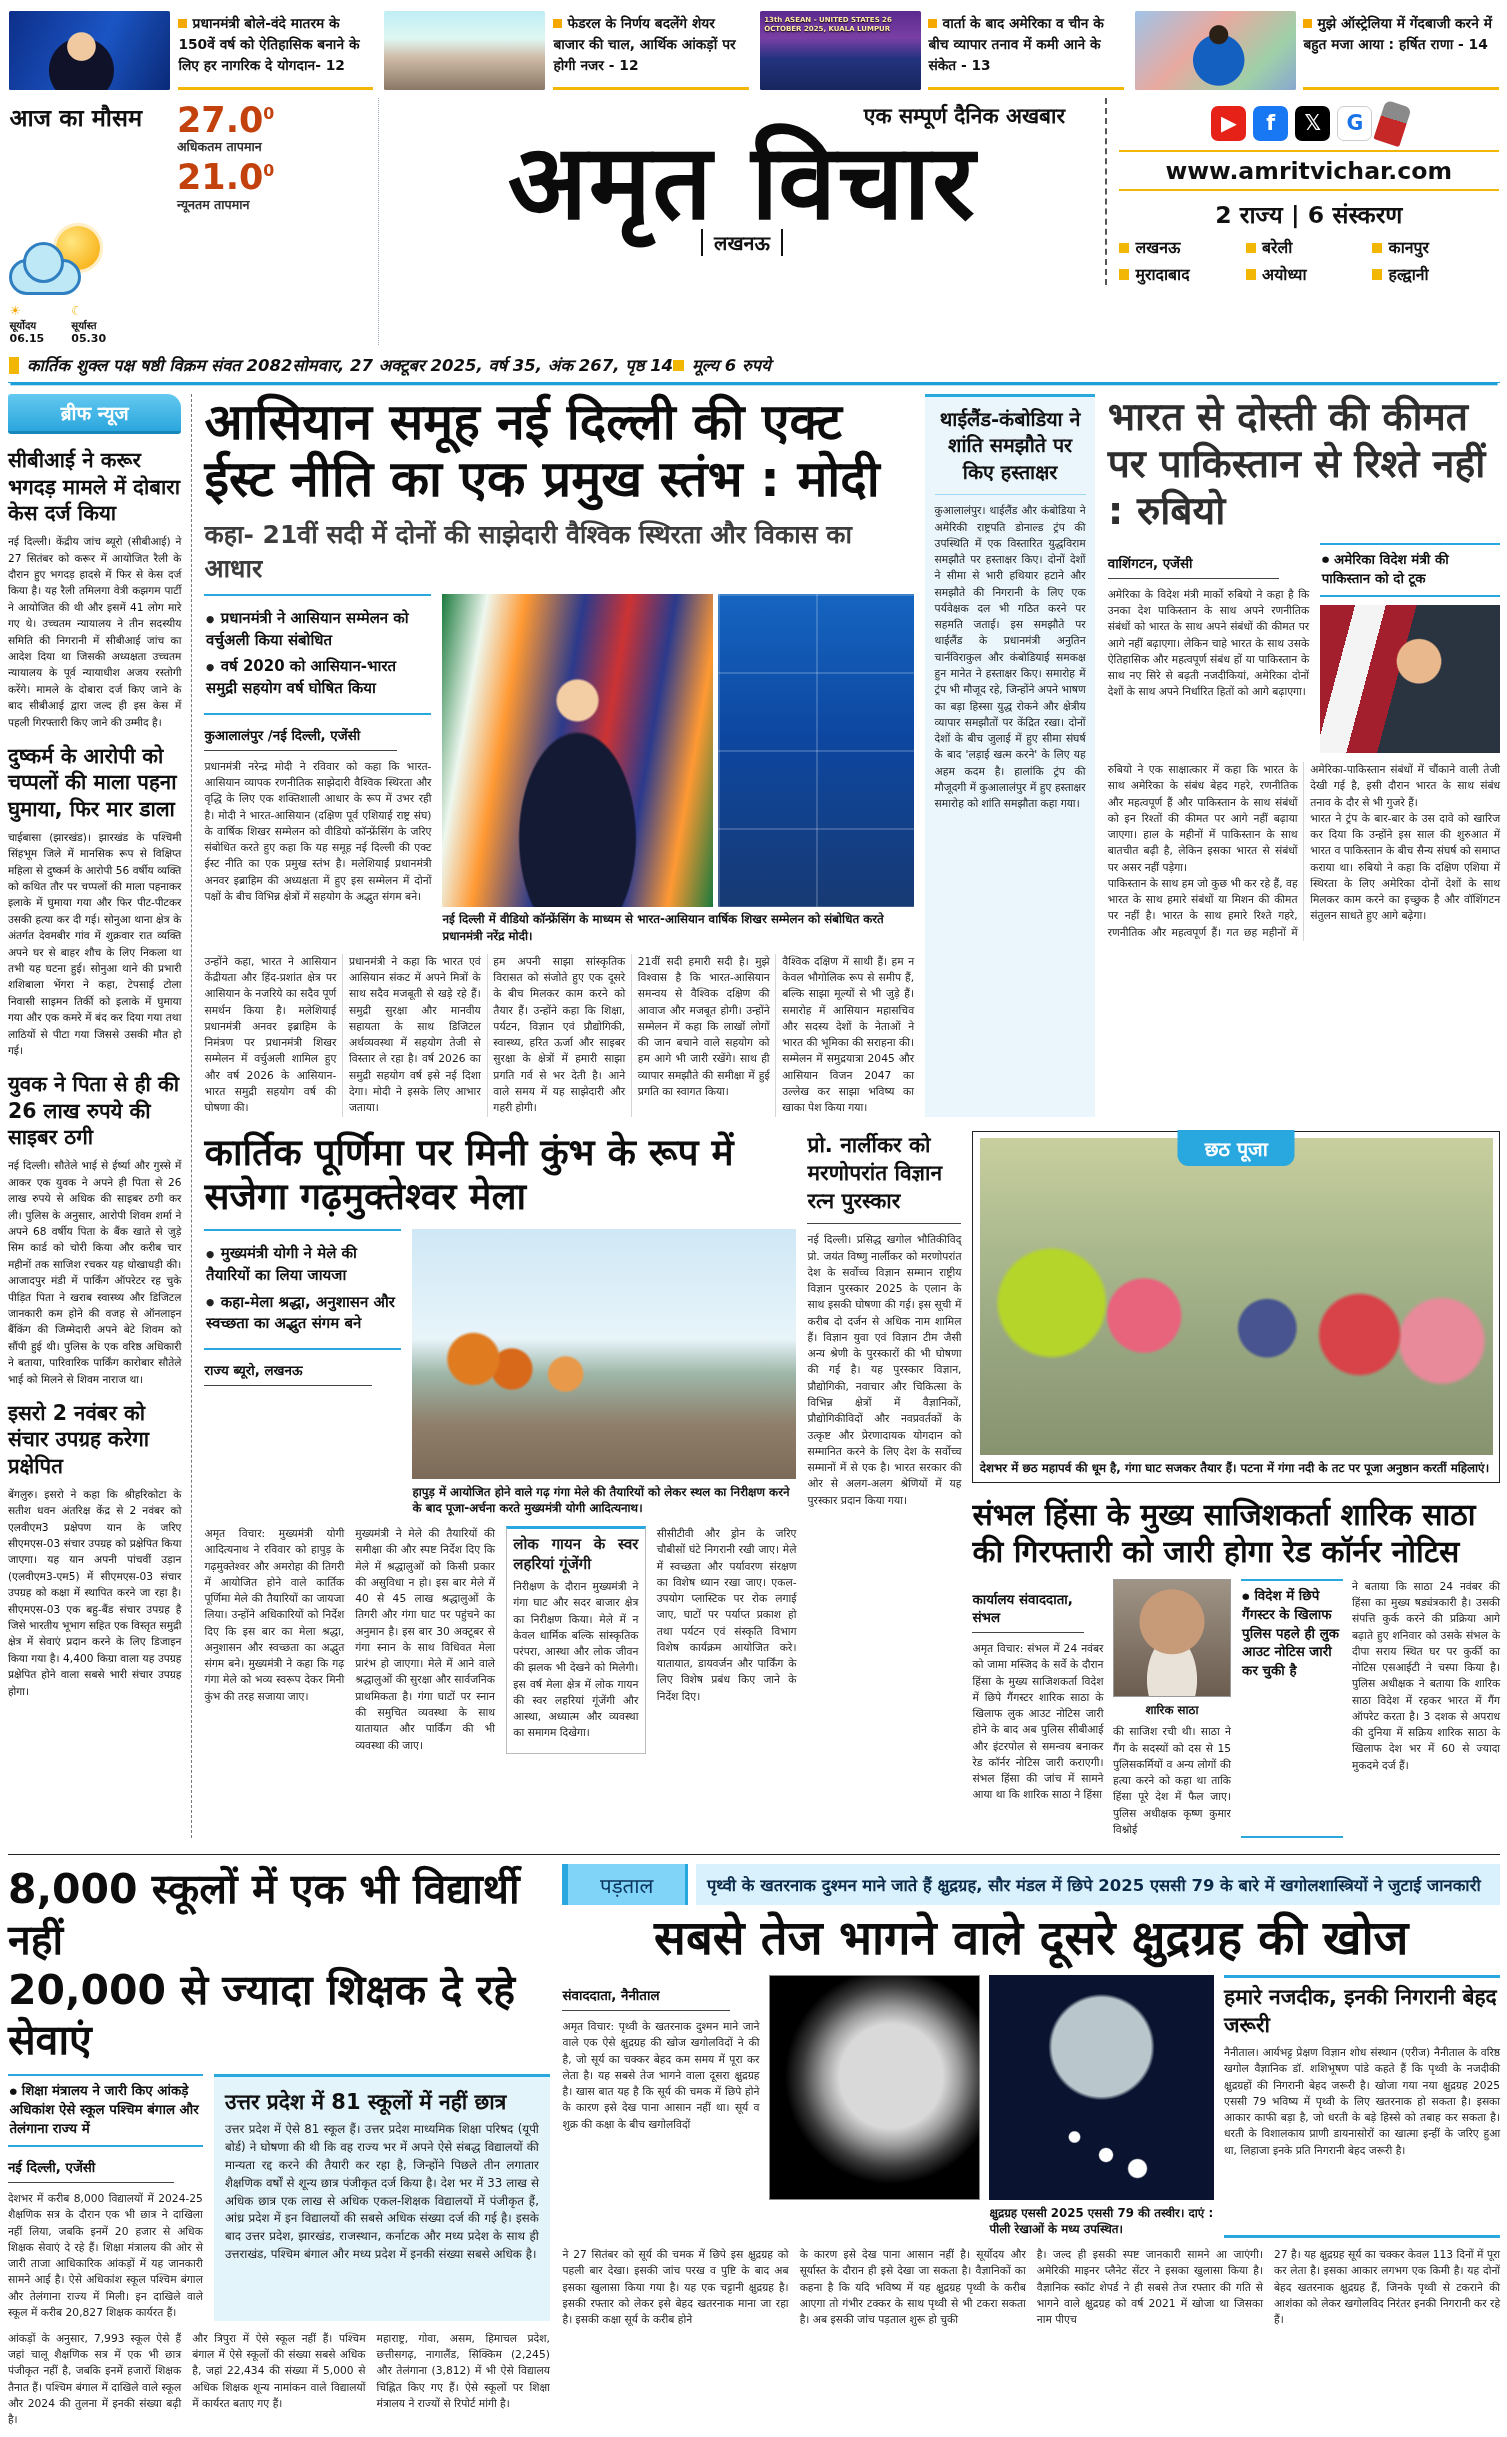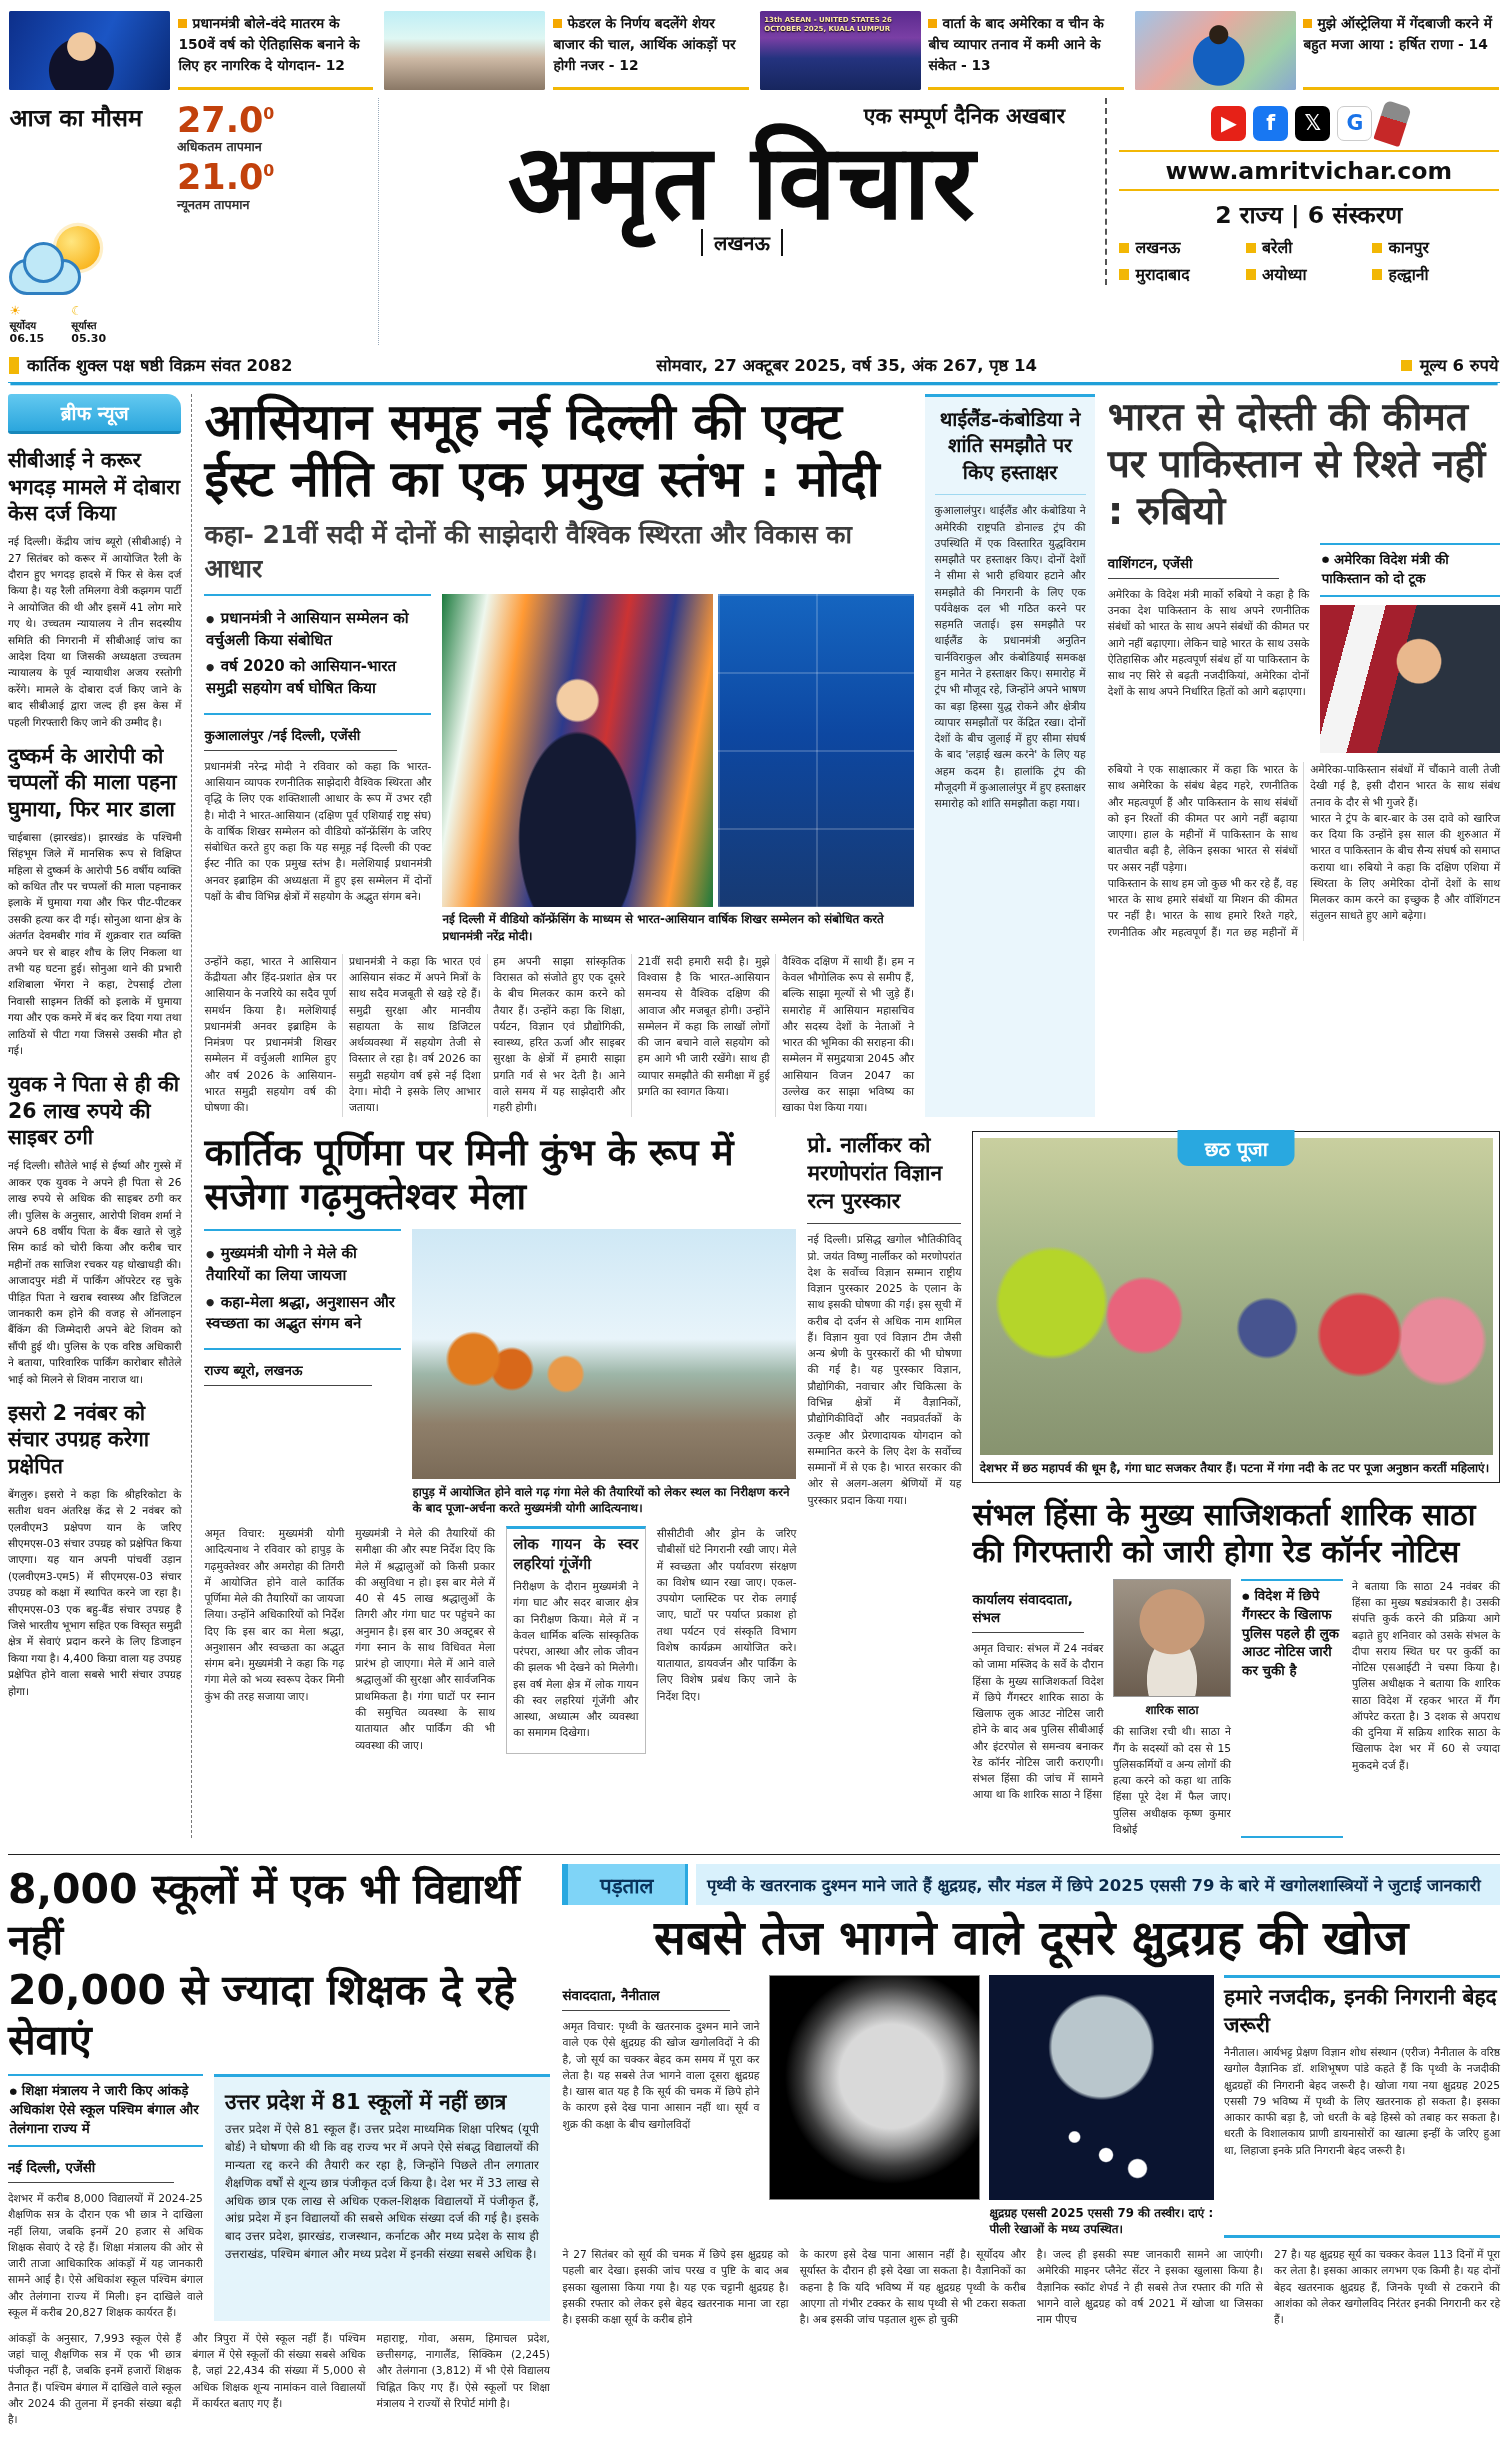--- a/index.html
+++ b/index.html
@@ -48,21 +48,21 @@
   .social-row { display:flex; align-items:center; gap:7px; justify-content:center; }
   .s-ic { width:35px; height:35px; border-radius:7px; display:flex; align-items:center; justify-content:center; font-weight:800; font-size:20.5px; color:#fff; }
   .s-yt { background:#e62117; } .s-fb { background:#1877f2; } .s-x { background:#000; } .s-g { background:#fff; border:0.8px solid #ccc; color:#1a73e8; }
   .mic-graphic { width:27px; height:41px; background:linear-gradient(180deg,#8a8a8a 0 40%, #c62828 40% 100%); border-radius:6.3px 6.3px 2.4px 2.4px; transform:rotate(18deg); }
   .site { display:block; text-align:center; font-size:23.6px; font-weight:800; color:#111; text-decoration:none; border-top:2.4px solid #f2b705; border-bottom:2.4px solid #f2b705; padding:4.7px 0; margin:6.3px 0; }
   .states-line { text-align:center; font-size:23.6px; font-weight:bold; margin:3.2px 0 6.3px 0; }
   .editions { display:grid; grid-template-columns:repeat(3,1fr); row-gap:4.7px; font-size:15.8px; font-weight:bold; }
   .editions span::before { content:""; display:inline-block; width:10.2px; height:10.2px; background:#f2b705; margin-right:6.3px; }
 
   
-  .dateline { display:flex; justify-content:space-between; align-items:center; font-size:16.5px; font-weight:bold; padding:6.3px 1.6px; border-bottom:1.2px solid #1f9fd8; box-shadow:0 4.7px 0 -2.4px #1f9fd8; margin-bottom:11px; }
+  .dateline { display:flex; justify-content:flex-start; align-items:center; font-size:16.5px; font-weight:bold; padding:6.3px 1.6px; border-bottom:1.2px solid #1f9fd8; box-shadow:0 4.7px 0 -2.4px #1f9fd8; margin-bottom:11px;font-style:italic; }
   .dl-left::before, .dl-right::before { content:""; display:inline-block; width:9.5px; height:17.3px; background:#f2b705; vertical-align:-3.2px; margin-right:7.9px; }
   .dl-right::before { width:11px; height:11px; vertical-align:0; }
 
   
   .hl { font-weight:800; color:#0d0d0d; }
   .subhl { font-weight:bold; color:#3d3d3d; }
   .bullets-box { border-top:2.4px solid #29a8e0; border-bottom:2.4px solid #29a8e0; padding:7.9px 1.6px; }
   .bullet-item { font-size:15px; font-weight:bold; line-height:1.45; margin:4.7px 0; }
   .bullet-item::before { content:"●"; color:#222; font-size:9.5px; margin-right:6.3px; vertical-align:1.6px; }
   .byline { font-size:13.4px; font-weight:bold; margin:11px 0 7.9px 0; padding-bottom:6.3px; border-bottom:1.2px solid #444; width:85%; }
@@ -113,21 +113,21 @@
   .sambhal-mid { display:grid; grid-template-columns:1.15fr 118px 102px 1.3fr; gap:9.5px; margin-top:7.9px; }
   .ph-satha { height:118px; background:radial-gradient(circle at 50% 36%, #c79a78 0 34%, transparent 35%), radial-gradient(ellipse at 50% 86%, #e8e2d8 0 30%, transparent 31%), linear-gradient(180deg,#9f9486,#6b5d4f); border:0.8px solid #999; }
 
   
   .bottom-row { display:grid; grid-template-columns:542px 1fr; gap:12.6px; margin-top:15.8px; border-top:1.6px solid #222; padding-top:9.5px; }
   .school-hl { font-size:41px; line-height:1.22; }
   .school-mid { display:grid; grid-template-columns:195px 1fr; gap:11px; margin-top:9.5px; }
   .up-box { background:#e4f4fb; padding:9.5px 11px; border-top:3.2px solid #29a8e0; }
   .up-box-title { font-size:21px; font-weight:800; margin-bottom:6.3px; }
   .padtal-strip { display:flex; align-items:stretch; gap:7.9px; margin-bottom:6.3px; }
-  .padtal-label { background:#7fd4f7; border-left:6.3px solid #29a8e0; border-right:3.2px solid #29a8e0; color:#09335c; font-size:20.5px; font-weight:700; padding:6.3px 31.5px; display:flex; align-items:center; }
+  .padtal-label { background:#7fd4f7; border-left:6.3px solid #29a8e0; border-right:3.2px solid #29a8e0; color:#09335c; font-size:20.5px; font-weight:400; padding:6.3px 31.5px; display:flex; align-items:center; }
   .padtal-text { background:#d9f1fc; flex:1; font-size:16.5px; font-weight:800; color:#0b2a4a; display:flex; align-items:center; padding:4.7px 11px; }
   .ast-hl { font-size:47px; text-align:center; line-height:1.15; margin:6.3px 0 9.5px 0; }
   .ast-mid { display:grid; grid-template-columns:197px 211px 225px 1fr; gap:9.5px; }
   .ph-ast1 { height:225px; border:0.8px solid #888; background:radial-gradient(ellipse at 58% 45%, #d9d9d9 0 30%, #9a9a9a 40%, #3a3a3a 52%, #000 62%); }
   .ph-ast2 { height:225px; background:radial-gradient(circle at 50% 32%, #b9c6cc 0 26%, transparent 28%), radial-gradient(circle at 38% 72%, #fff 0 2.4%, transparent 3%), radial-gradient(circle at 52% 80%, #fff 0 3%, transparent 3.6%), radial-gradient(circle at 66% 86%, #fff 0 3.6%, transparent 4.2%), #0a1430; }
   .ast-box { border-bottom:3.2px solid #29a8e0; }
   .ast-box-title { font-size:21px; font-weight:800; border-top:3.2px solid #29a8e0; padding-top:6.3px; margin-bottom:6.3px; line-height:1.3; }
 </style>
 </head>
 <body>

